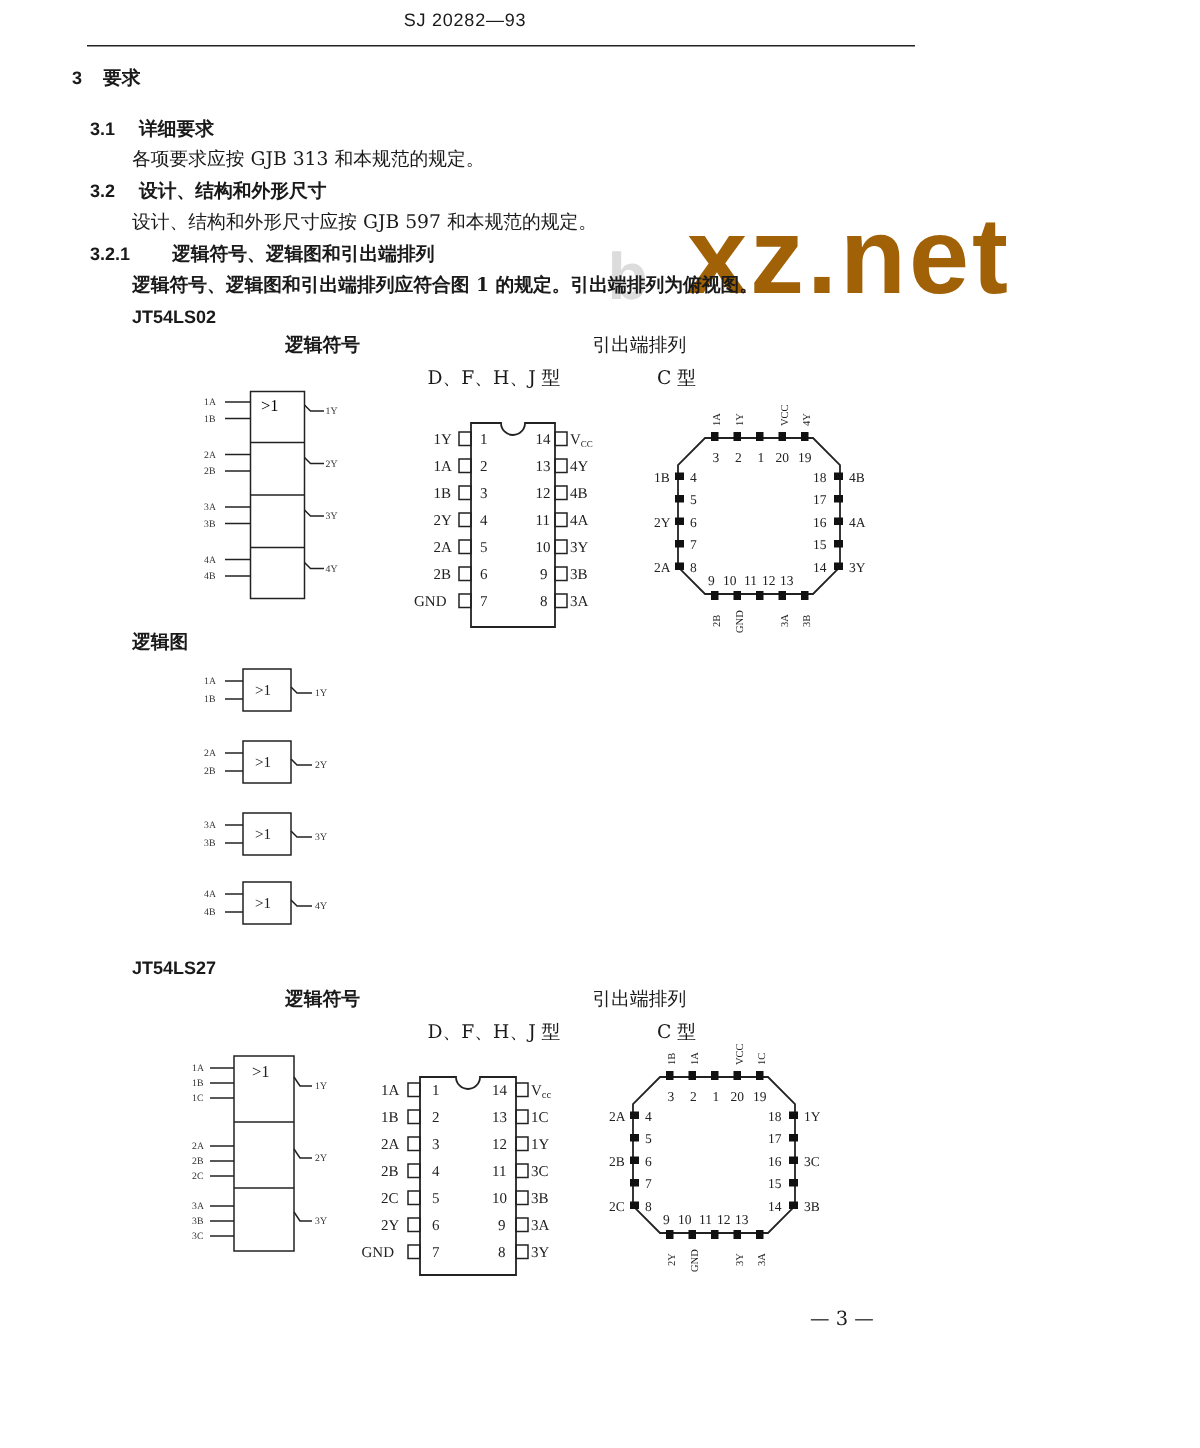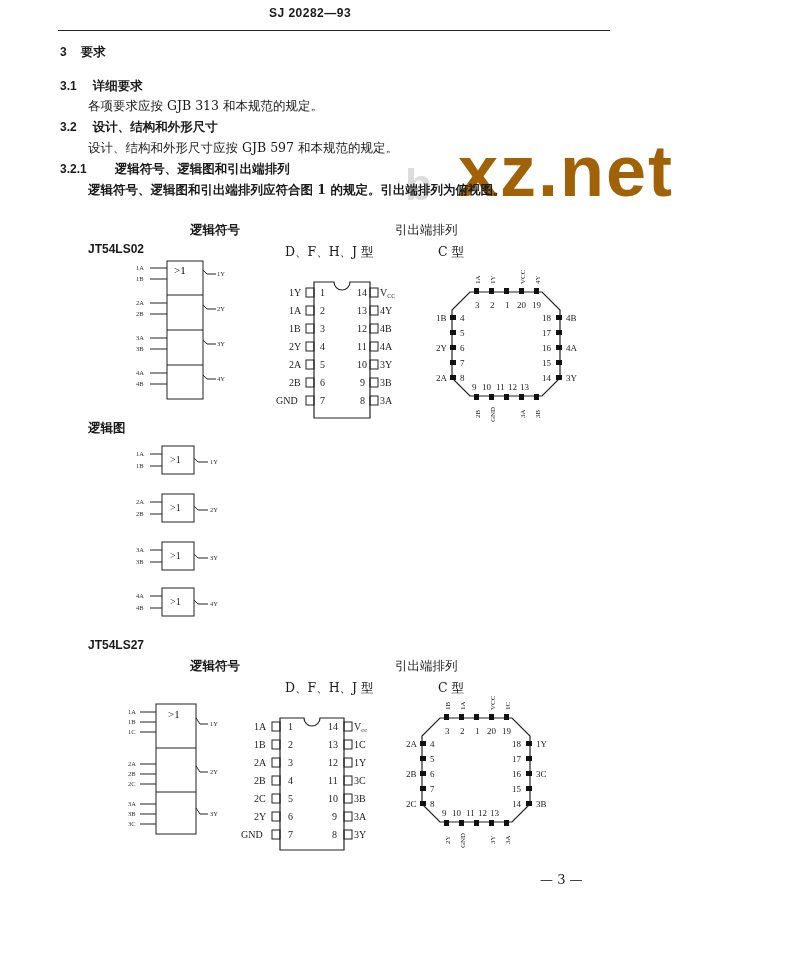--- a/index.html
+++ b/index.html
@@ -1,37 +1,37 @@
 <!DOCTYPE html>
 <html><head>
 <meta charset="utf-8">
 <style>
   html, body { margin:0; padding:0; background:#ffffff; }
   body { width:800px; height:965px; position:relative; overflow:hidden;
          font-family:"DejaVu Serif","Liberation Serif",serif; color:#1a1a1a; }
   .abs { position:absolute; }
-  .hdr { left:0; width:620px; top:6px; text-align:center; font-family:"Liberation Sans",sans-serif; font-weight:bold; font-size:12px; letter-spacing:0.5px; }
+  .hdr { left:0; width:620px; top:6px; text-align:center; font-family:"Liberation Sans",sans-serif; font-weight:normal; font-size:12px; letter-spacing:0.5px; }
   .hdr-line { left:58px; top:30px; width:552px; height:1px; background:#222; }
   .t { font-size:12.5px; white-space:nowrap; }
   .b { font-weight:bold; }
   .num { font-family:"Liberation Sans",sans-serif; font-weight:bold; font-size:12px; }
   .wm { left:458px; top:130px; font-family:"Liberation Sans",sans-serif; font-size:72px; font-weight:bold; color:#a16207; letter-spacing:2px; }
   .wm2 { left:405px; top:160px; font-family:"Liberation Sans",sans-serif; font-size:44px; font-weight:bold; color:#dcdcdc; }
   svg text { font-family:"Liberation Serif",serif; }
 </style>
 </head>
 <body>
 
 <div class="abs hdr">SJ 20282—93</div>
 <div class="abs hdr-line"></div>
 
 <div class="abs wm2">b</div>
 <div class="abs wm">xz.net</div>
 
-<div class="abs t" style="left:60px;top:44px;">
+<div class="abs t" style="left:48px;top:44px;">
   <span class="num">3</span>
   <span class="b" style="margin-left:10px">要求</span>
 </div>
 
 <div class="abs t" style="left:60px;top:78px;">
   <span class="num">3.1</span>
   <span class="b" style="margin-left:12px">详细要求</span>
 </div>
 <div class="abs t" style="left:88px;top:98px;">各项要求应按 GJB 313 和本规范的规定。</div>
 
@@ -40,21 +40,21 @@
   <span class="b" style="margin-left:12px">设计、结构和外形尺寸</span>
 </div>
 <div class="abs t" style="left:88px;top:140px;">设计、结构和外形尺寸应按 GJB 597 和本规范的规定。</div>
 
 <div class="abs t" style="left:60px;top:161px;">
   <span class="num">3.2.1</span>
   <span class="b" style="margin-left:24px">逻辑符号、逻辑图和引出端排列</span>
 </div>
 <div class="abs t" style="left:88px;top:182px;font-weight:bold;">逻辑符号、逻辑图和引出端排列应符合图 1 的规定。引出端排列为俯视图。</div>
 
-<div class="abs t b" style="left:88px;top:204px;font-family:'Liberation Sans',sans-serif;font-size:12px;margin-top:38px;">JT54LS02</div>
+<div class="abs t b" style="left:88px;top:204px;font-family:'Liberation Sans',sans-serif;font-size:12px;">JT54LS02</div>
 <div class="abs t b" style="left:190px;top:222px;">逻辑符号</div>
 <div class="abs t" style="left:395px;top:222px;">引出端排列</div>
 <div class="abs t" style="left:285px;top:244px;">D、F、H、J 型</div>
 <div class="abs t" style="left:438px;top:244px;">C 型</div>
 
 <div class="abs" style="left:130px;top:258px;width:100px;height:145px;">
   <svg width="100" height="145" viewBox="0 0 100 145">
     <g stroke="#222" fill="none" stroke-width="1">
       <rect x="37" y="3" width="36" height="138"></rect>
       <line x1="37" y1="37" x2="73" y2="37"></line>

